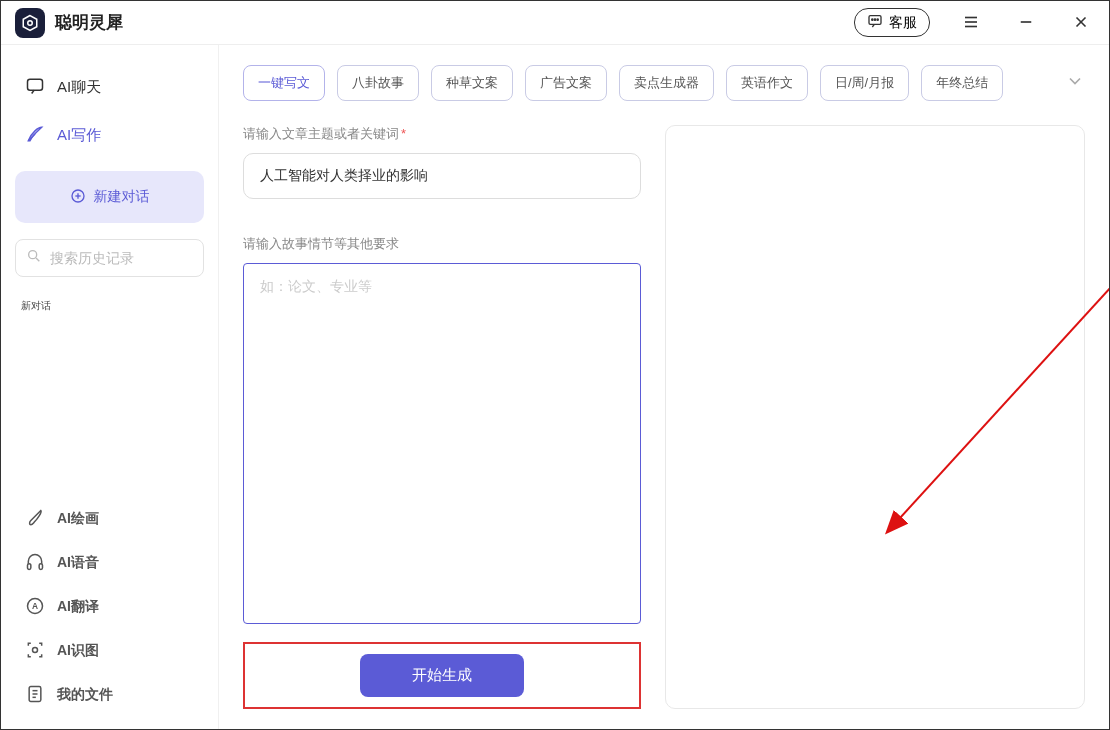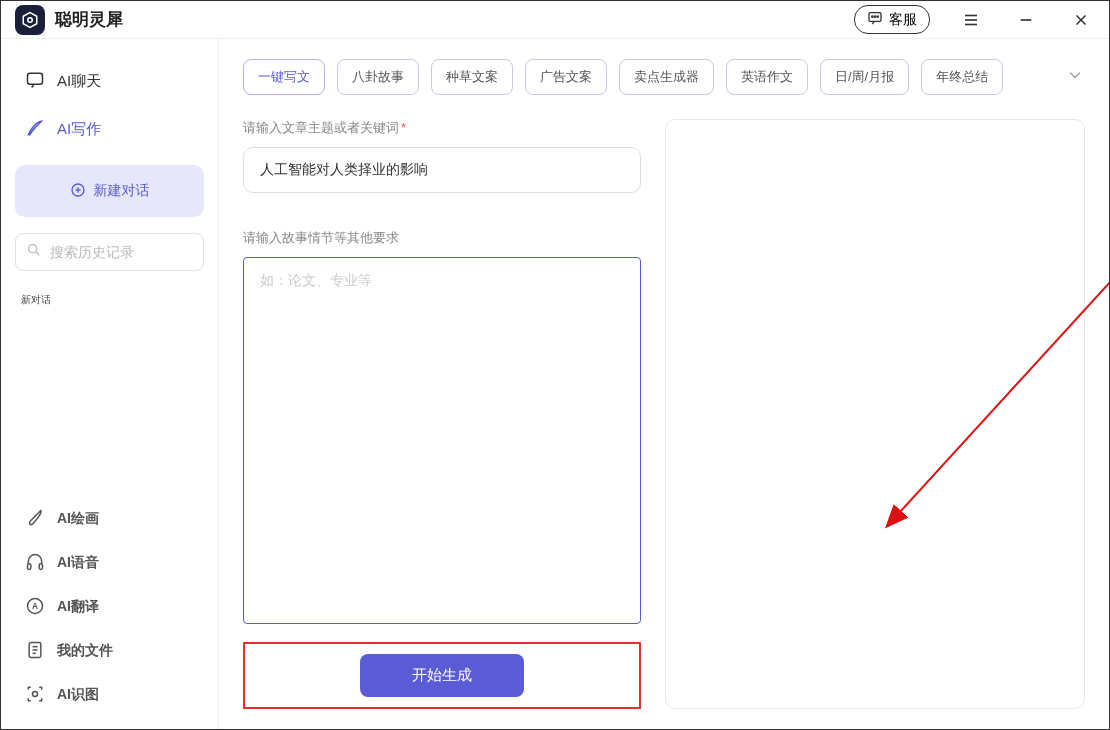--- a/index.html
+++ b/index.html
@@ -1,24 +1,24 @@
 <!DOCTYPE html>
 <html><head>
   <meta charset="utf-8">
   <style>
     * { margin: 0; padding: 0; box-sizing: border-box; }
     body { font-family: -apple-system, "PingFang SC", "Microsoft YaHei", sans-serif; background: #fff; }
     .window { width: 1110px; height: 730px; border: 1px solid #333; display: flex; flex-direction: column; position: relative; overflow: hidden; }
     
     
-    .titlebar { height: 38px; display: flex; align-items: center; padding: 0 14px; border-bottom: 1px solid #eee; }
+    .titlebar { height: 44px; display: flex; align-items: center; padding: 0 14px; border-bottom: 1px solid #eee; }
     .logo { width: 30px; height: 30px; background: #1a1f3a; border-radius: 8px; display: flex; align-items: center; justify-content: center; margin-right: 10px; }
     .logo svg { width: 18px; height: 18px; }
     .app-title { font-size: 17px; font-weight: 600; color: #222; flex: 1; }
-    .tb-right { display: flex; align-items: flex-end; gap: 27px; }
+    .tb-right { display: flex; align-items: flex-start; gap: 27px; }
     .svc-btn { display: flex; align-items: center; gap: 6px; border: 1.5px solid #333; border-radius: 14px; padding: 4px 12px; font-size: 14px; cursor: pointer; background: #fff; }
     .svc-btn svg { width: 16px; height: 16px; }
     .win-ctrl { width: 28px; height: 28px; display: flex; align-items: center; justify-content: center; cursor: pointer; }
     .win-ctrl svg { width: 18px; height: 18px; }
 
     
     .body { flex: 1; display: flex; overflow: hidden; }
     
     
     .sidebar { width: 218px; background: #fff; border-right: 1px solid #f0f0f0; display: flex; flex-direction: column; padding: 18px 10px 12px; }
@@ -159,33 +159,33 @@
         </div>
         <div class="nav-item">
           <span><svg viewBox="0 0 24 24" fill="none" stroke="currentColor" stroke-width="1.8">
                 <circle cx="12" cy="12" r="9"></circle>
                 <text x="12" y="16" font-size="10" text-anchor="middle" fill="currentColor" stroke="none">A</text>
               </svg></span>
           <span>AI翻译</span>
         </div>
         <div class="nav-item">
           <span><svg viewBox="0 0 24 24" fill="none" stroke="currentColor" stroke-width="1.8">
+                <path d="M4 7 V4 H7 M17 4 H20 V7 M20 17 V20 H17 M7 20 H4 V17"></path>
+                <circle cx="12" cy="12" r="3"></circle>
+              </svg></span>
+          <span>AI识图</span>
+        </div>
+        <div class="nav-item">
+          <span><svg viewBox="0 0 24 24" fill="none" stroke="currentColor" stroke-width="1.8">
                 <rect x="5" y="3" width="14" height="18" rx="2"></rect>
                 <line x1="9" y1="8" x2="15" y2="8"></line>
                 <line x1="9" y1="12" x2="15" y2="12"></line>
                 <line x1="9" y1="16" x2="13" y2="16"></line>
               </svg></span>
           <span>我的文件</span>
-        </div>
-        <div class="nav-item">
-          <span><svg viewBox="0 0 24 24" fill="none" stroke="currentColor" stroke-width="1.8">
-                <path d="M4 7 V4 H7 M17 4 H20 V7 M20 17 V20 H17 M7 20 H4 V17"></path>
-                <circle cx="12" cy="12" r="3"></circle>
-              </svg></span>
-          <span>AI识图</span>
         </div>
       </div>
     </div>
 
     <div class="main">
       <div class="pills">
         <div class="pill active">一键写文</div>
         <div class="pill">八卦故事</div>
         <div class="pill">种草文案</div>
         <div class="pill">广告文案</div>

